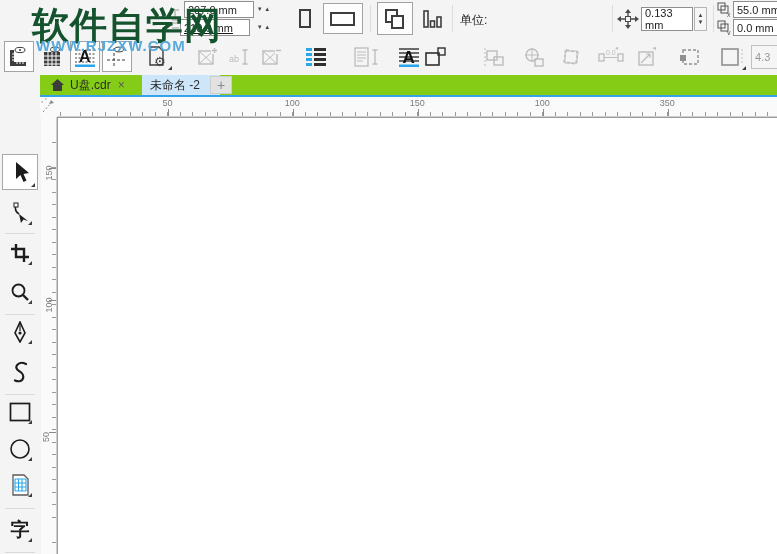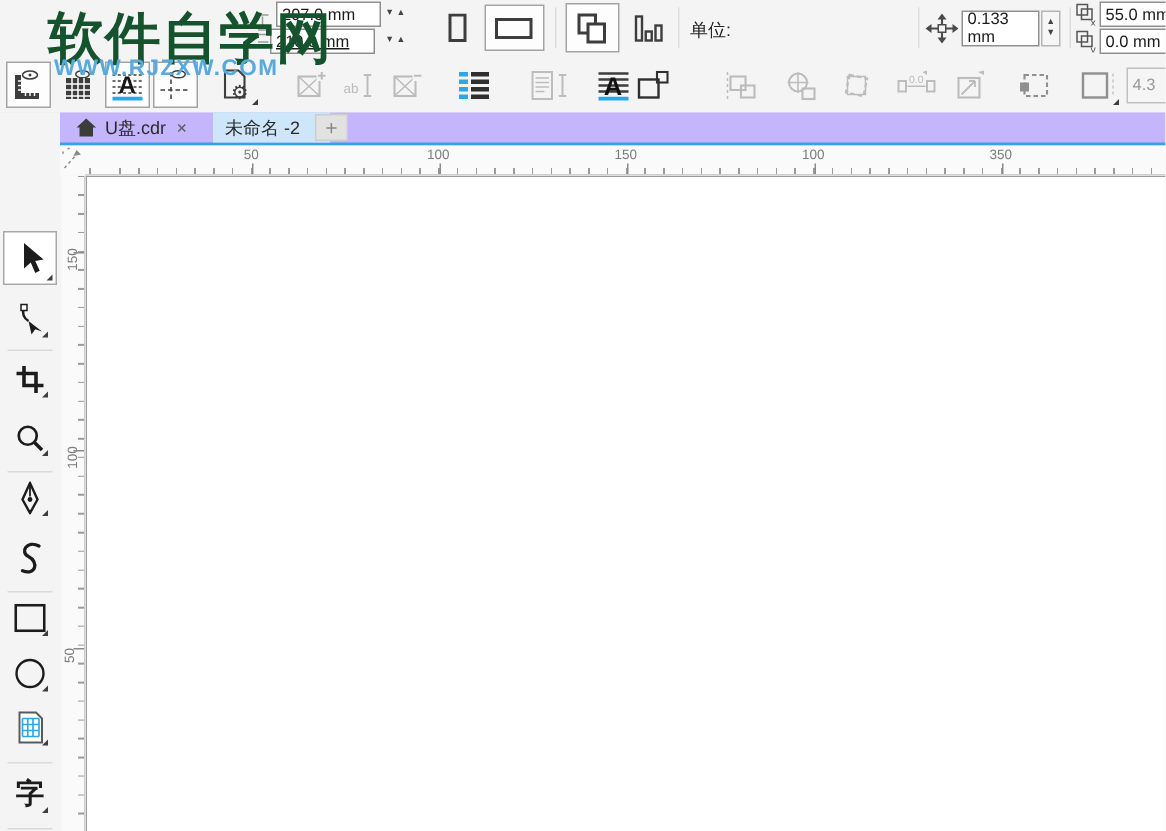--- a/index.html
+++ b/index.html
@@ -20,21 +20,21 @@
   .spincol{position:absolute;width:13px;height:24px;border:1px solid #b5b5b5;background:#f6f6f6;display:flex;
            flex-direction:column;align-items:center;justify-content:center;font-size:6px;color:#444;line-height:7px;box-sizing:border-box;}
   .fly::after{content:"";position:absolute;right:2px;bottom:2px;border-left:4px solid transparent;border-bottom:4px solid #3d3d3d;}
   .ddl{position:absolute;background:#fff;border:1px solid #8f8f8f;display:flex;align-items:center;
        justify-content:space-between;padding:0 6px;box-sizing:border-box;font-size:12px;}
   .caret{font-size:8px;color:#444;}
   
   #wm1{position:absolute;left:32px;top:1px;font-size:37px;font-weight:bold;color:#14532d;letter-spacing:1px;z-index:30;pointer-events:none;}
   #wm2{position:absolute;left:36px;top:37px;font-size:15px;font-weight:bold;color:#58a9dc;letter-spacing:1px;z-index:30;pointer-events:none;}
   
-  #tabbar{position:absolute;left:40px;top:75px;width:737px;height:22px;background:#c4b5fd;border-bottom:2px solid #35a3e8;box-sizing:border-box;}
+  #tabbar{position:absolute;left:40px;top:75px;width:737px;height:22px;background:#84cc16;border-bottom:2px solid #35a3e8;box-sizing:border-box;}
   .tab{position:absolute;top:0;height:20px;display:flex;align-items:center;padding:0 8px;font-size:12px;color:#2a2a2a;}
   
   #hruler{position:absolute;left:57px;top:97px;width:720px;height:20px;background:#fafafa;border-bottom:1px solid #cfcfcf;box-sizing:border-box;}
   #hticks{position:absolute;left:0;bottom:0;width:100%;height:4px;
           background:repeating-linear-gradient(90deg,transparent 0 11.5px,#9a9a9a 11.5px 12.5px);background-position:11px 0;}
   .hnum{position:absolute;top:1px;transform:translateX(-55%);font-size:9px;color:#7c7c7c;}
   .hmark{position:absolute;bottom:0;width:1px;height:7px;background:#8a8a8a;}
   #vruler{position:absolute;left:41px;top:117px;width:16px;height:437px;background:#fafafa;border-right:1px solid #cfcfcf;box-sizing:border-box;}
   #vticks{position:absolute;right:0;top:0;width:4px;height:100%;
           background:repeating-linear-gradient(180deg,transparent 0 11.5px,#9a9a9a 11.5px 12.5px);background-position:0 1px;}

